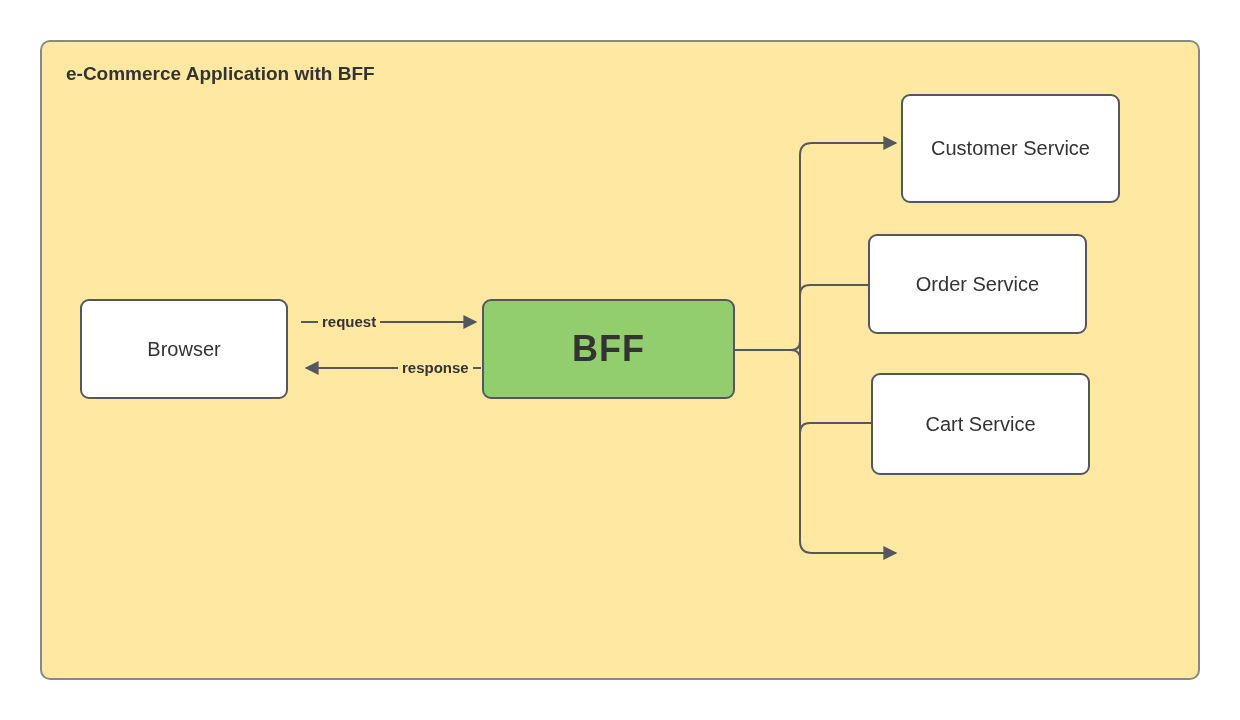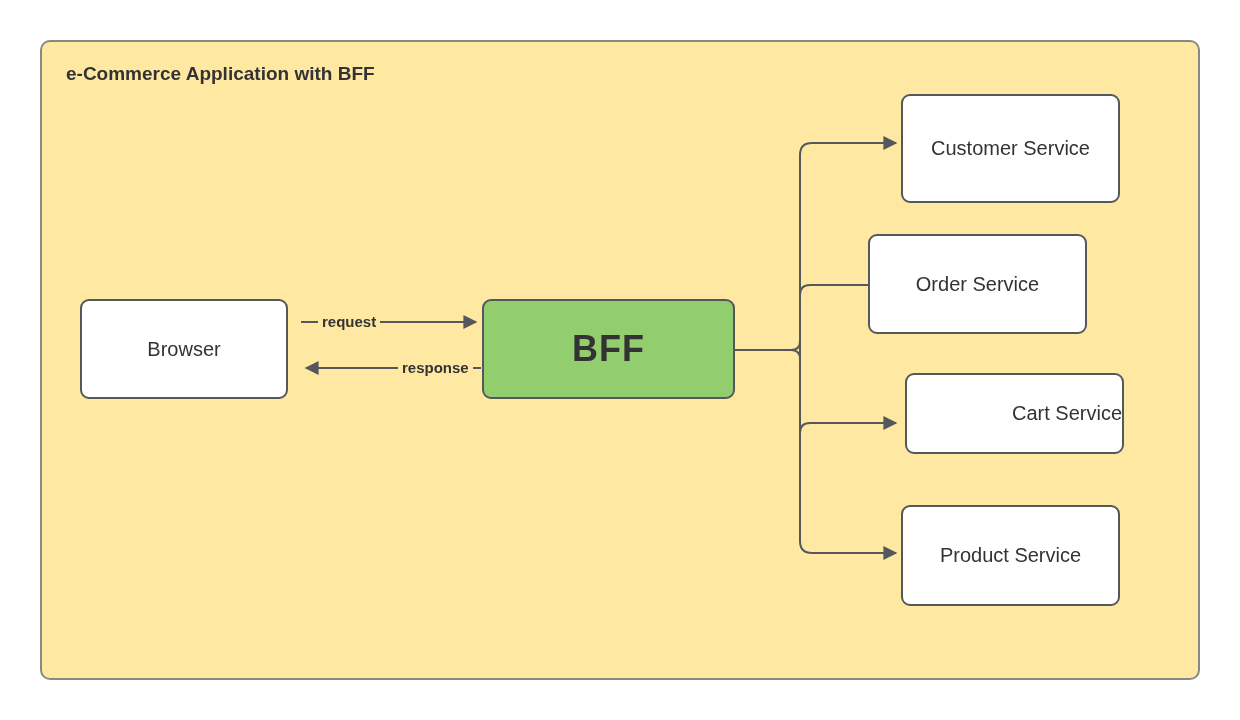--- a/index.html
+++ b/index.html
@@ -51,21 +51,21 @@
   .node-browser  { left: 80px;  top: 299px; width: 208px; height: 100px; }
   .node-bff {
     left: 482px; top: 299px; width: 253px; height: 100px;
     background: var(--bff-fill, #92CD6E);
     font-size: 36px;
     font-weight: bold;
     letter-spacing: 1px;
   }
   .node-customer { left: 901px; top: 94px;  width: 219px; height: 109px; }
   .node-order    { left: 868px; top: 234px; width: 219px; height: 100px; }
-  .node-cart     { left: 905px; top: 373px; width: 219px; height: 81px; justify-content: flex-end; }
+  .node-cart     { left: 871px; top: 373px; width: 219px; height: 102px; }
   .node-product  { left: 901px; top: 505px; width: 219px; height: 101px; }
 
   svg.edges {
     position: absolute;
     left: 0; top: 0;
     width: 1240px; height: 720px;
   }
   .edge {
     stroke: var(--line, #54585C);
     stroke-width: 2;
@@ -130,21 +130,18 @@
   </div>
 
   <div class="node node-order">
     <span>Order Service</span>
   </div>
 
   <div class="node node-cart">
     <span>Cart Service</span>
   </div>
 
-  <div class="node node-product">
-    <span>Product Service</span>
-  </div>
 
   <div class="edge-label label-request">request</div>
 
   <div class="edge-label label-response">response</div>
 
 </div>
 
 </body></html>

